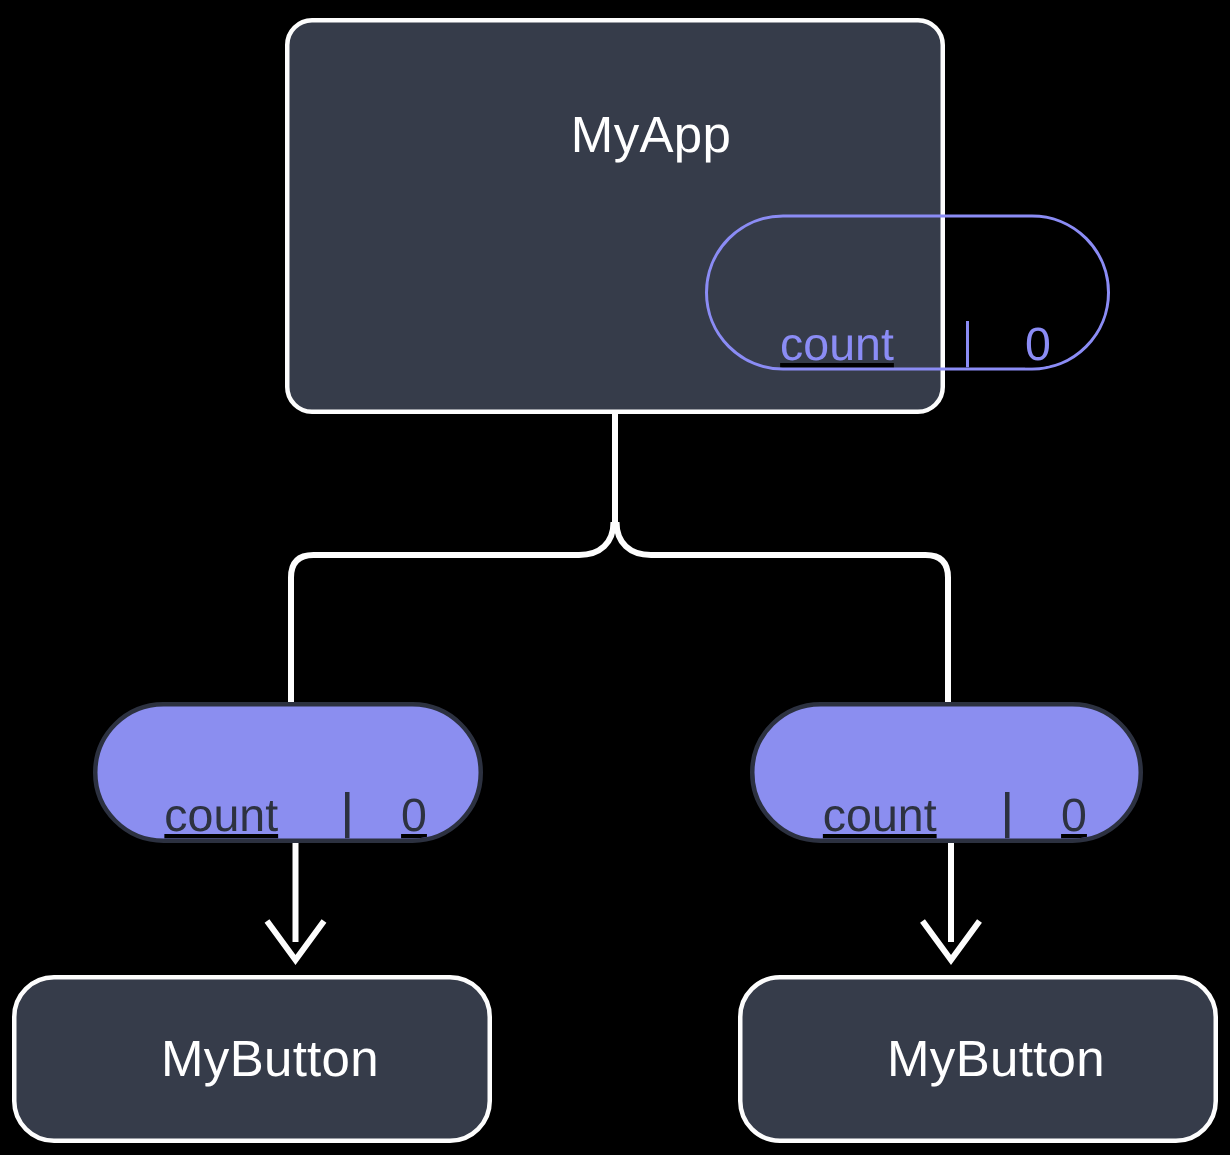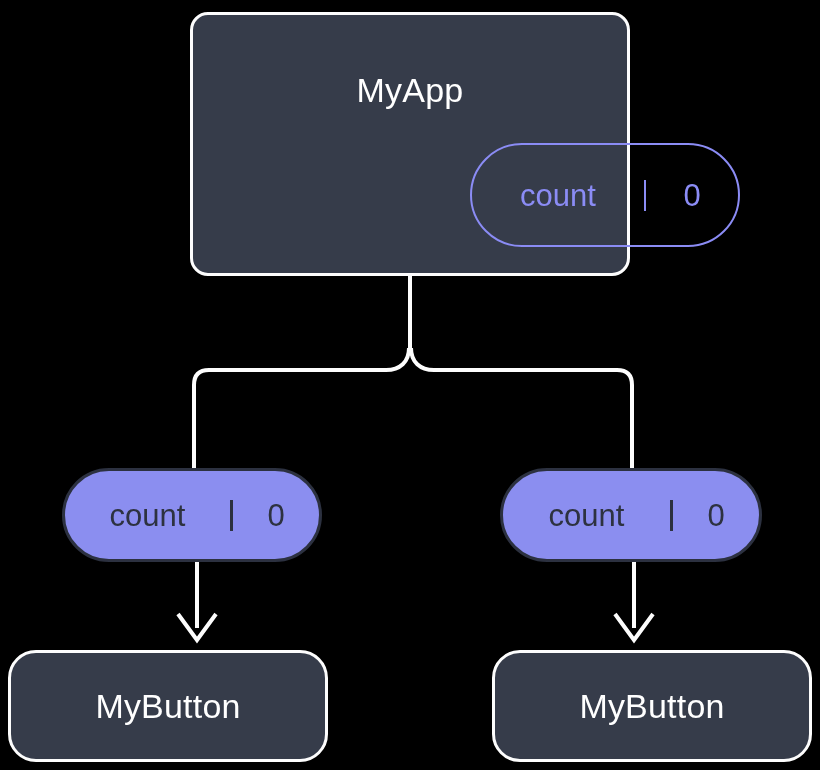--- a/index.html
+++ b/index.html
@@ -43,20 +43,21 @@
     align-items: center;
     justify-content: center;
   }
   .comp-title {
     color: #ffffff;
     font-size: 34px;
     font-weight: 400;
     letter-spacing: 0.2px;
     line-height: 1;
     white-space: nowrap;
+    padding-left: 24px;
   }
 
   #myapp-box {
     left: 190px;
     top: 12px;
     width: 440px;
     height: 264px;
     display: block;
     border-radius: 18px;
   }
@@ -85,23 +86,24 @@
   }
   #mybutton-left-label, #mybutton-right-label {
     font-size: 34px;
   }
 
   
   .pill {
     position: absolute;
     box-sizing: border-box;
     display: flex;
-    align-items: center;
+    align-items: flex-end;
     border-radius: 999px;
     overflow: hidden;
+    text-decoration: underline;
   }
   .pill .pill-key,
   .pill .pill-val {
     display: flex;
     align-items: center;
     justify-content: center;
     font-size: 31px;
     line-height: 1;
     white-space: nowrap;
     box-sizing: border-box;

